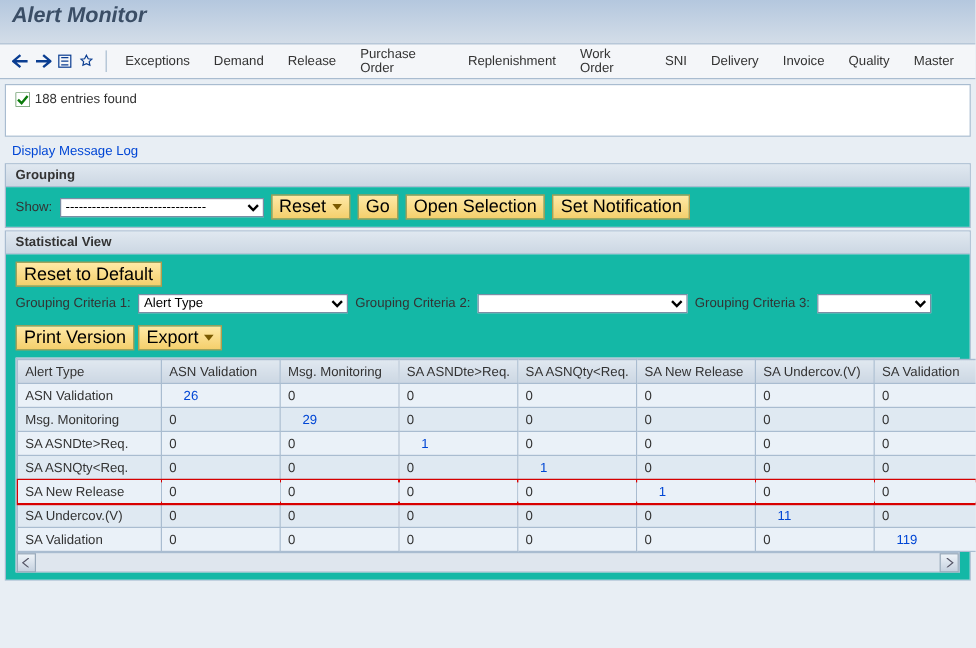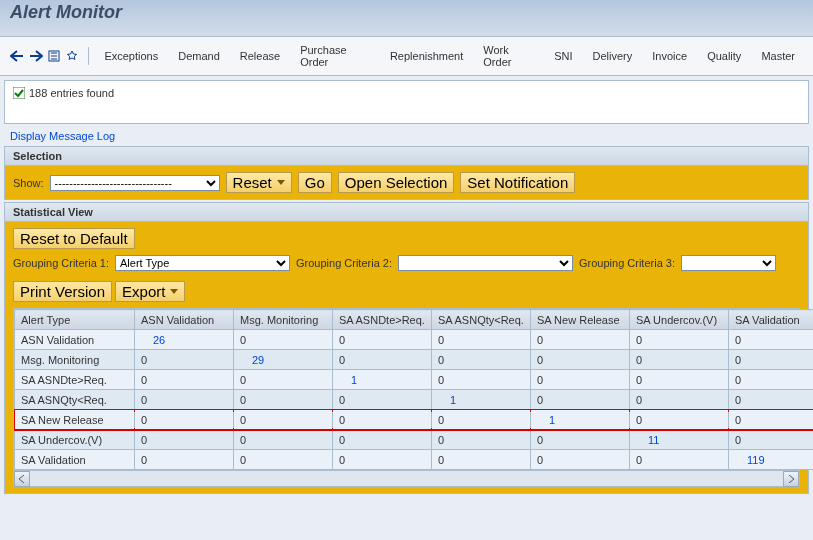--- a/index.html
+++ b/index.html
@@ -23,21 +23,21 @@
     height: 36px;
   }
   .toolbar {
     background: #f4f6f9;
     border-top: 1px solid #a9bcd0;
     border-bottom: 1px solid #a9bcd0;
     padding: 4px 10px;
     display: flex;
     align-items: center;
     gap: 4px;
-    height: 40px;
+    height: 30px;
   }
   .tb-icon {
     width: 16px;
     height: 16px;
     display: inline-flex;
     align-items: center;
     justify-content: center;
   }
   .tb-sep {
     width: 1px;
@@ -81,21 +81,21 @@
   }
   .panel-header {
     background: linear-gradient(to bottom, #e0e8f0, #ccd7e3);
     border-bottom: 1px solid #a9bcd0;
     padding: 3px 8px;
     font-weight: bold;
     color: #333;
   }
   .panel-body {
     padding: 6px 8px;
-    background: #eab308;
+    background: #14b8a6;
   }
   .panel-body .row {
     display: flex;
     align-items: center;
     gap: 6px;
   }
   label { color: #333; }
   select {
     font-size: 11px;
     font-family: inherit;
@@ -242,21 +242,21 @@
     </span>
     <span>188 entries found</span>
   </div>
 </div>
 
 <div class="msg-log-wrap">
   <a class="link">Display Message Log</a>
 </div>
 
 <div class="panel">
-  <div class="panel-header">Selection</div>
+  <div class="panel-header">Grouping</div>
   <div class="panel-body">
     <div class="row">
       <label>Show:</label>
       <select class="long">
         <option>--------------------------------</option>
       </select>
       <button class="btn btn-tri">Reset</button>
       <button class="btn">Go</button>
       <button class="btn">Open Selection</button>
       <button class="btn">Set Notification</button>

